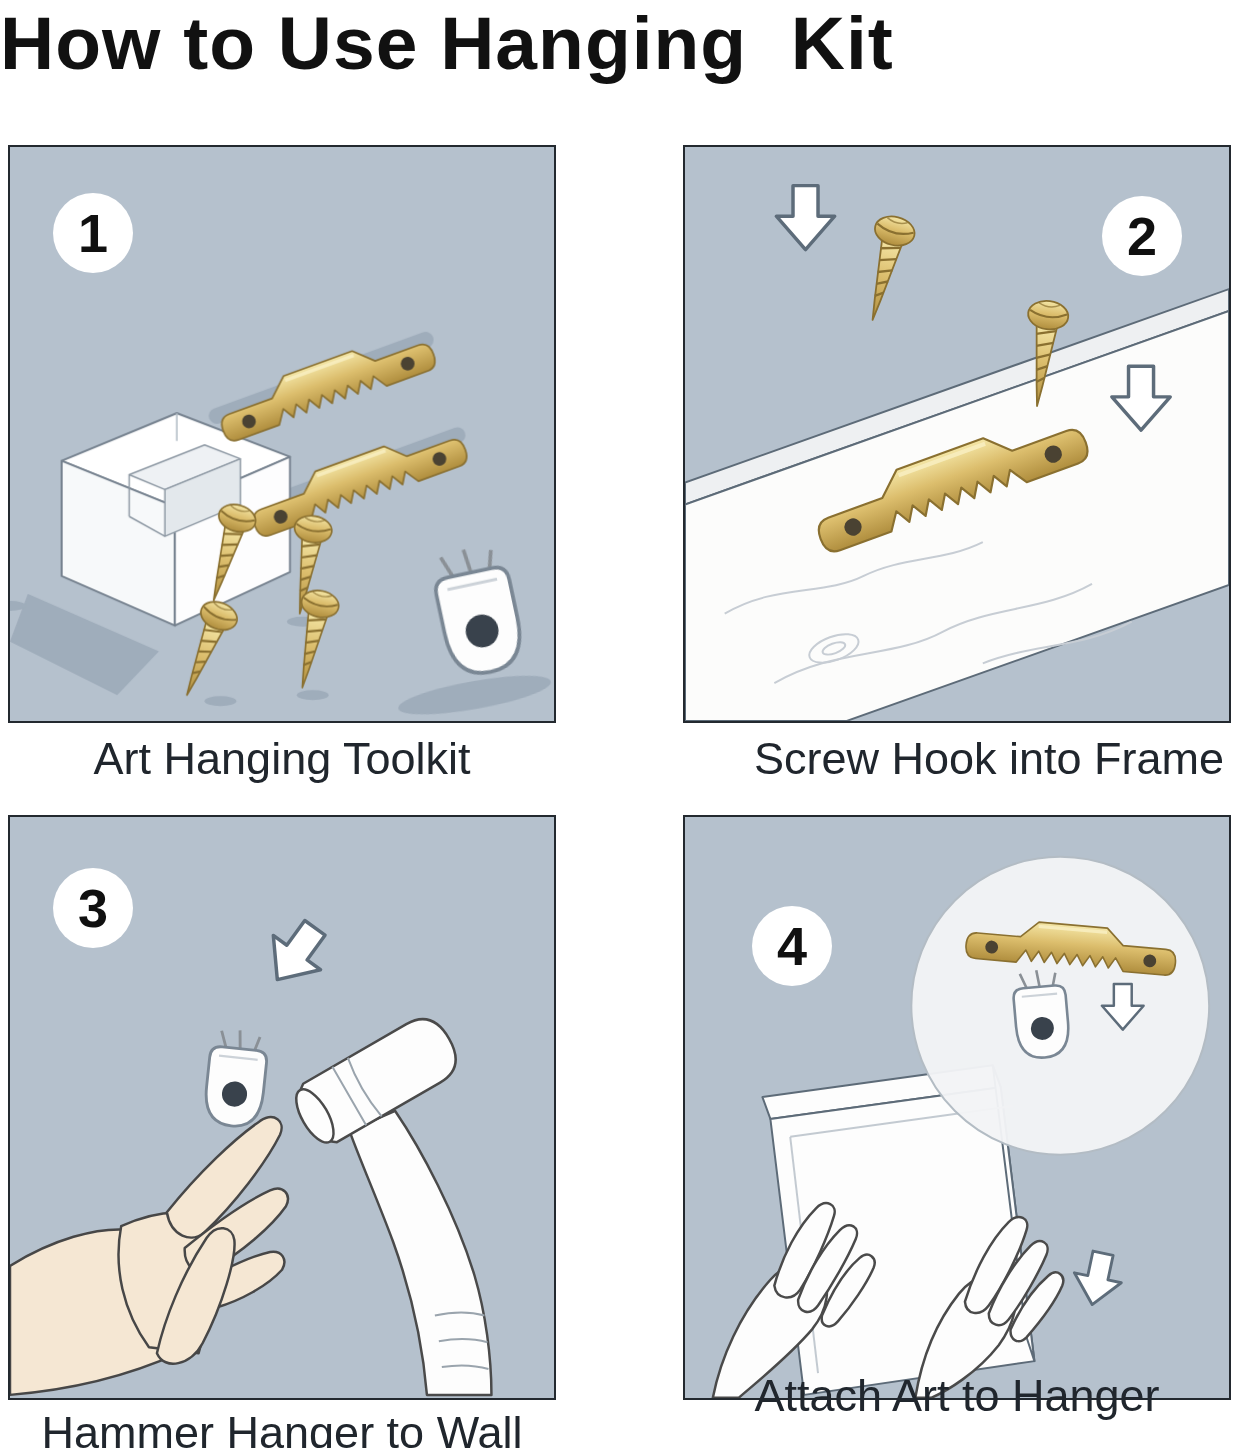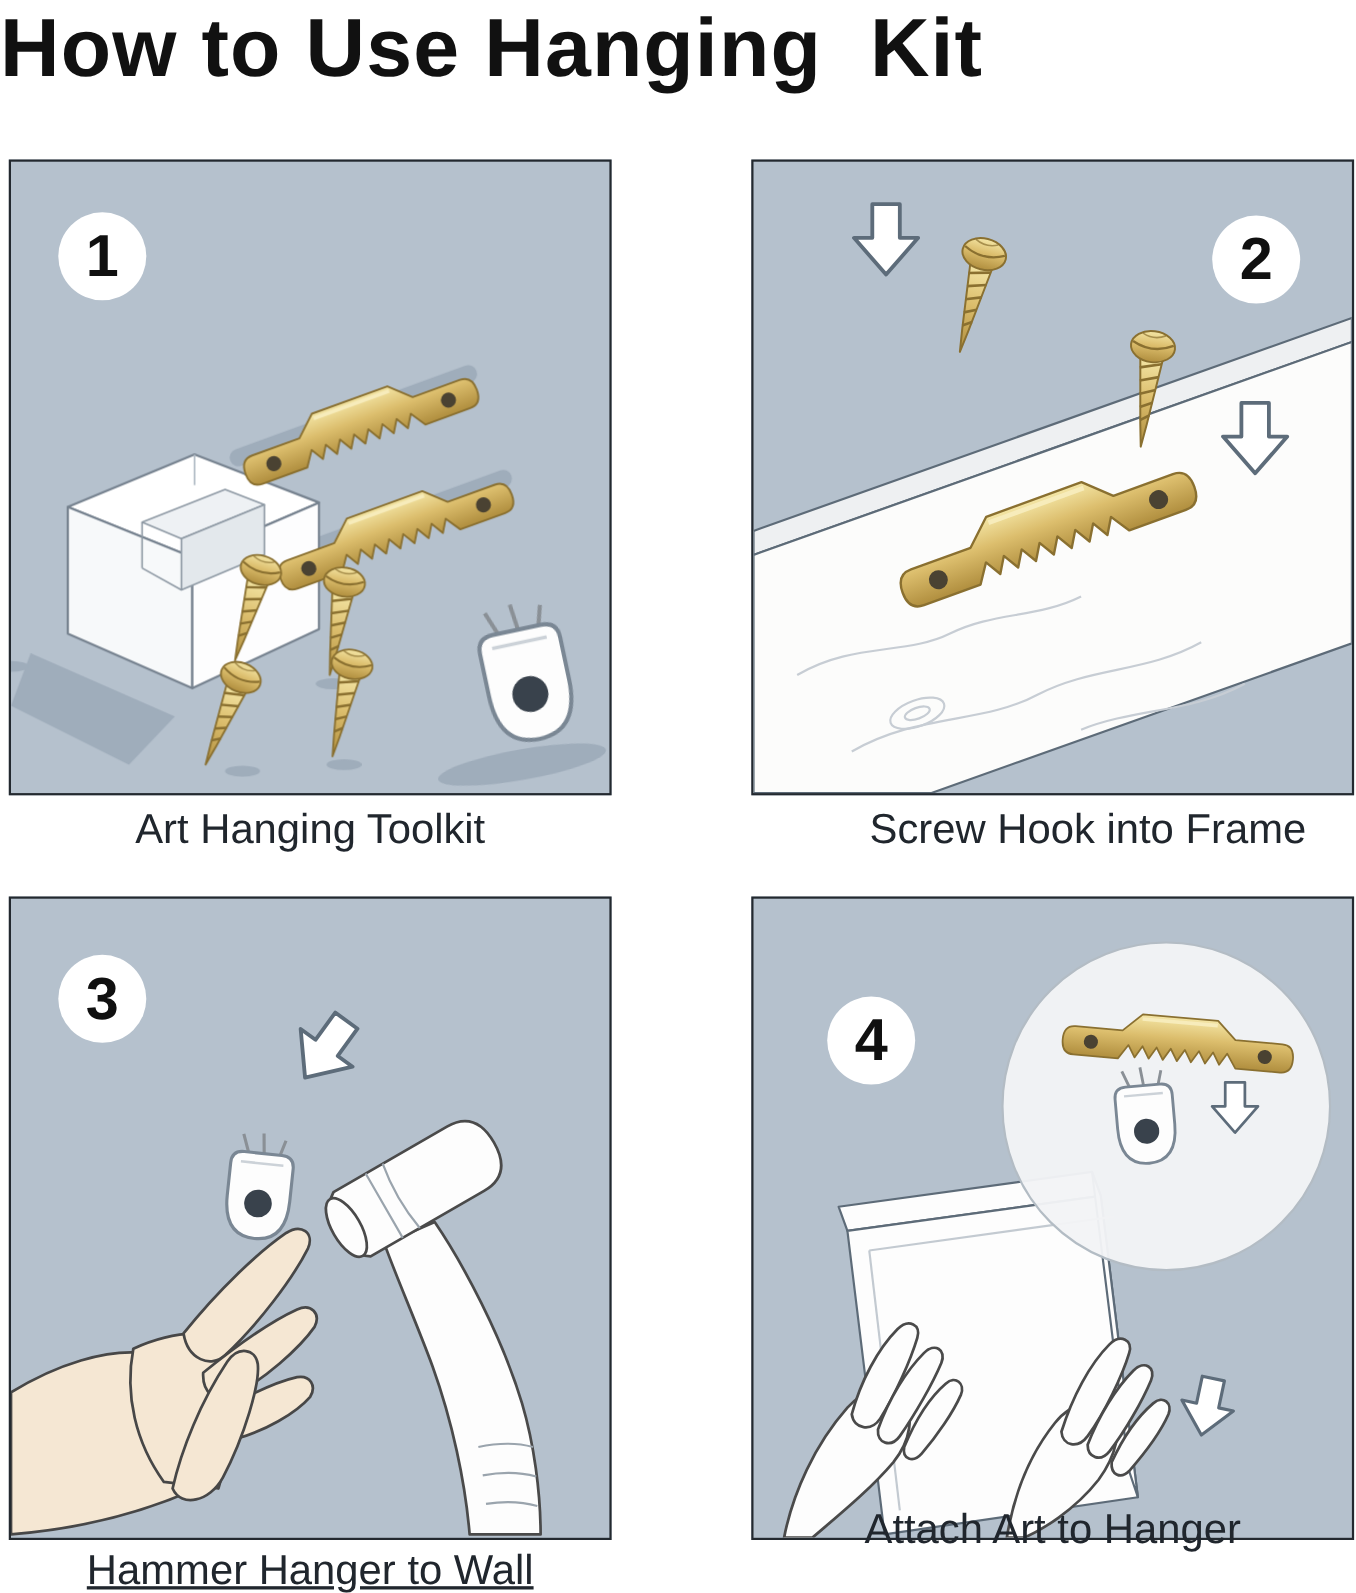--- a/index.html
+++ b/index.html
@@ -29,21 +29,21 @@
   #panel2{left:683px;top:145px;width:548px;height:578px;}
   #panel3{left:8px;top:815px;width:548px;height:585px;}
   #panel4{left:683px;top:815px;width:548px;height:585px;}
   .step-circle{
     position:absolute;width:80px;height:80px;border-radius:50%;background:#ffffff;
     display:flex;align-items:center;justify-content:center;
     font-size:54px;font-weight:700;color:#101010;
   }
   .caption{
     position:absolute;width:548px;text-align:center;
-    font-size:38px;font-weight:500;color:var(--caption-color);
+    font-size:45px;font-weight:500;color:var(--caption-color);
   }
   #cap1{left:8px;top:733px;}
   #cap2{left:715px;top:733px;}
   #cap3{left:8px;top:1407px;text-decoration:underline;}
   #cap4{left:683px;top:1370px;}
 </style>
 </head>
 <body>
 
 <svg width="0" height="0" style="position:absolute" aria-hidden="true">

